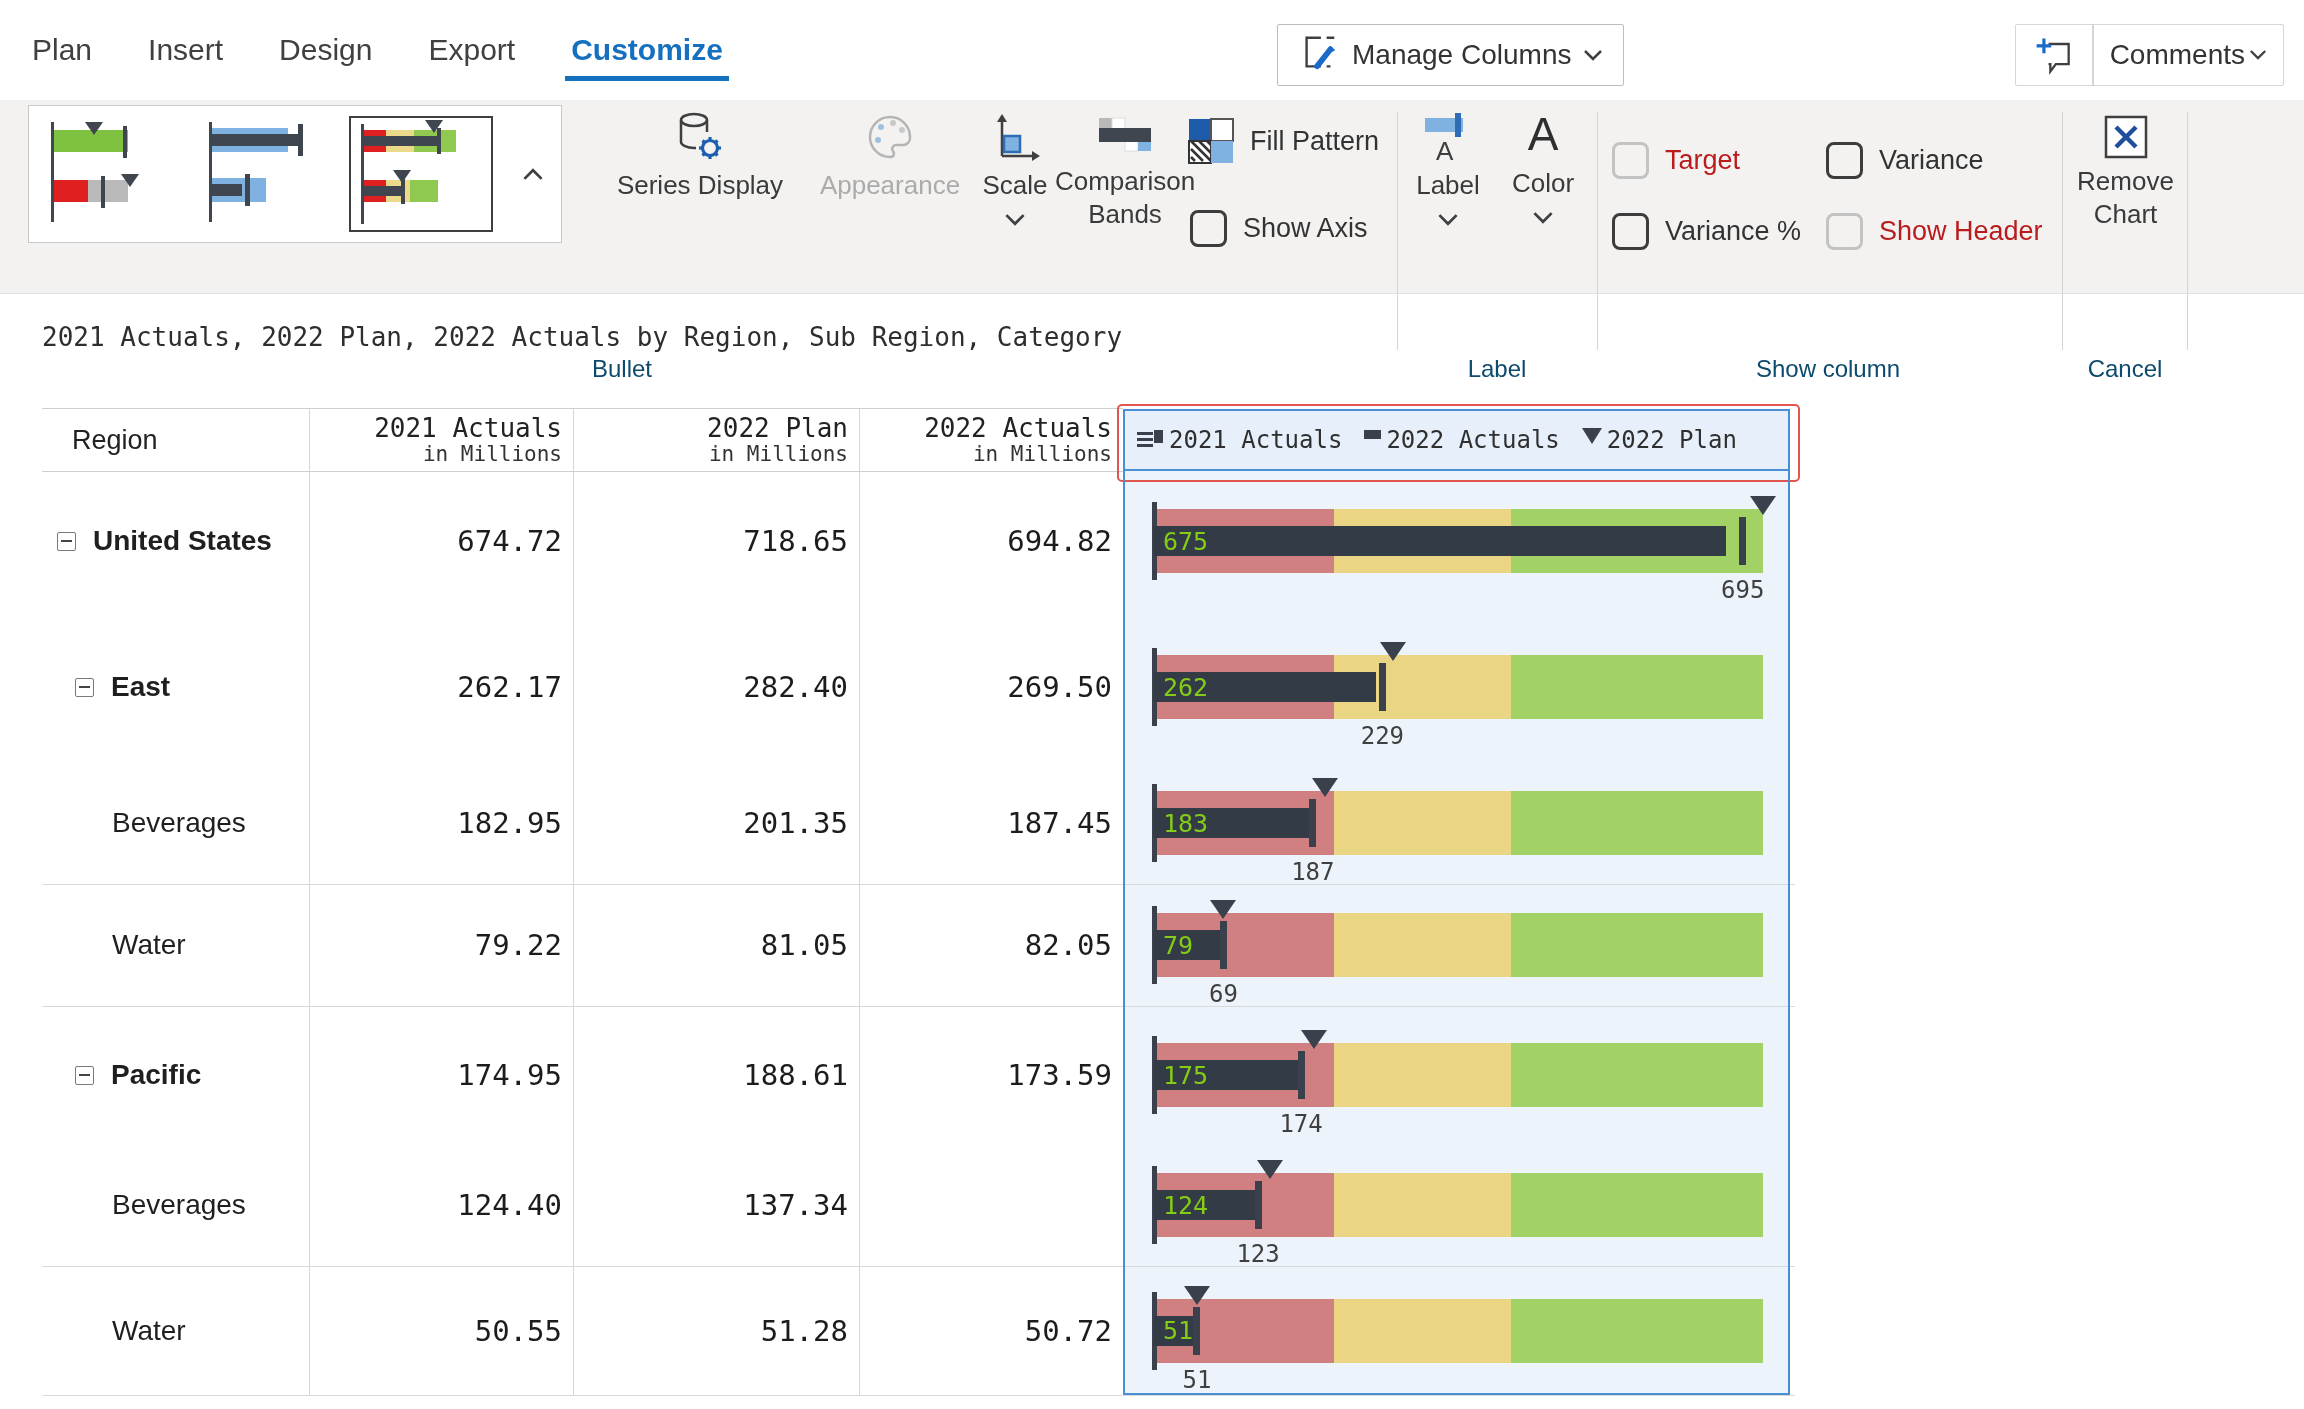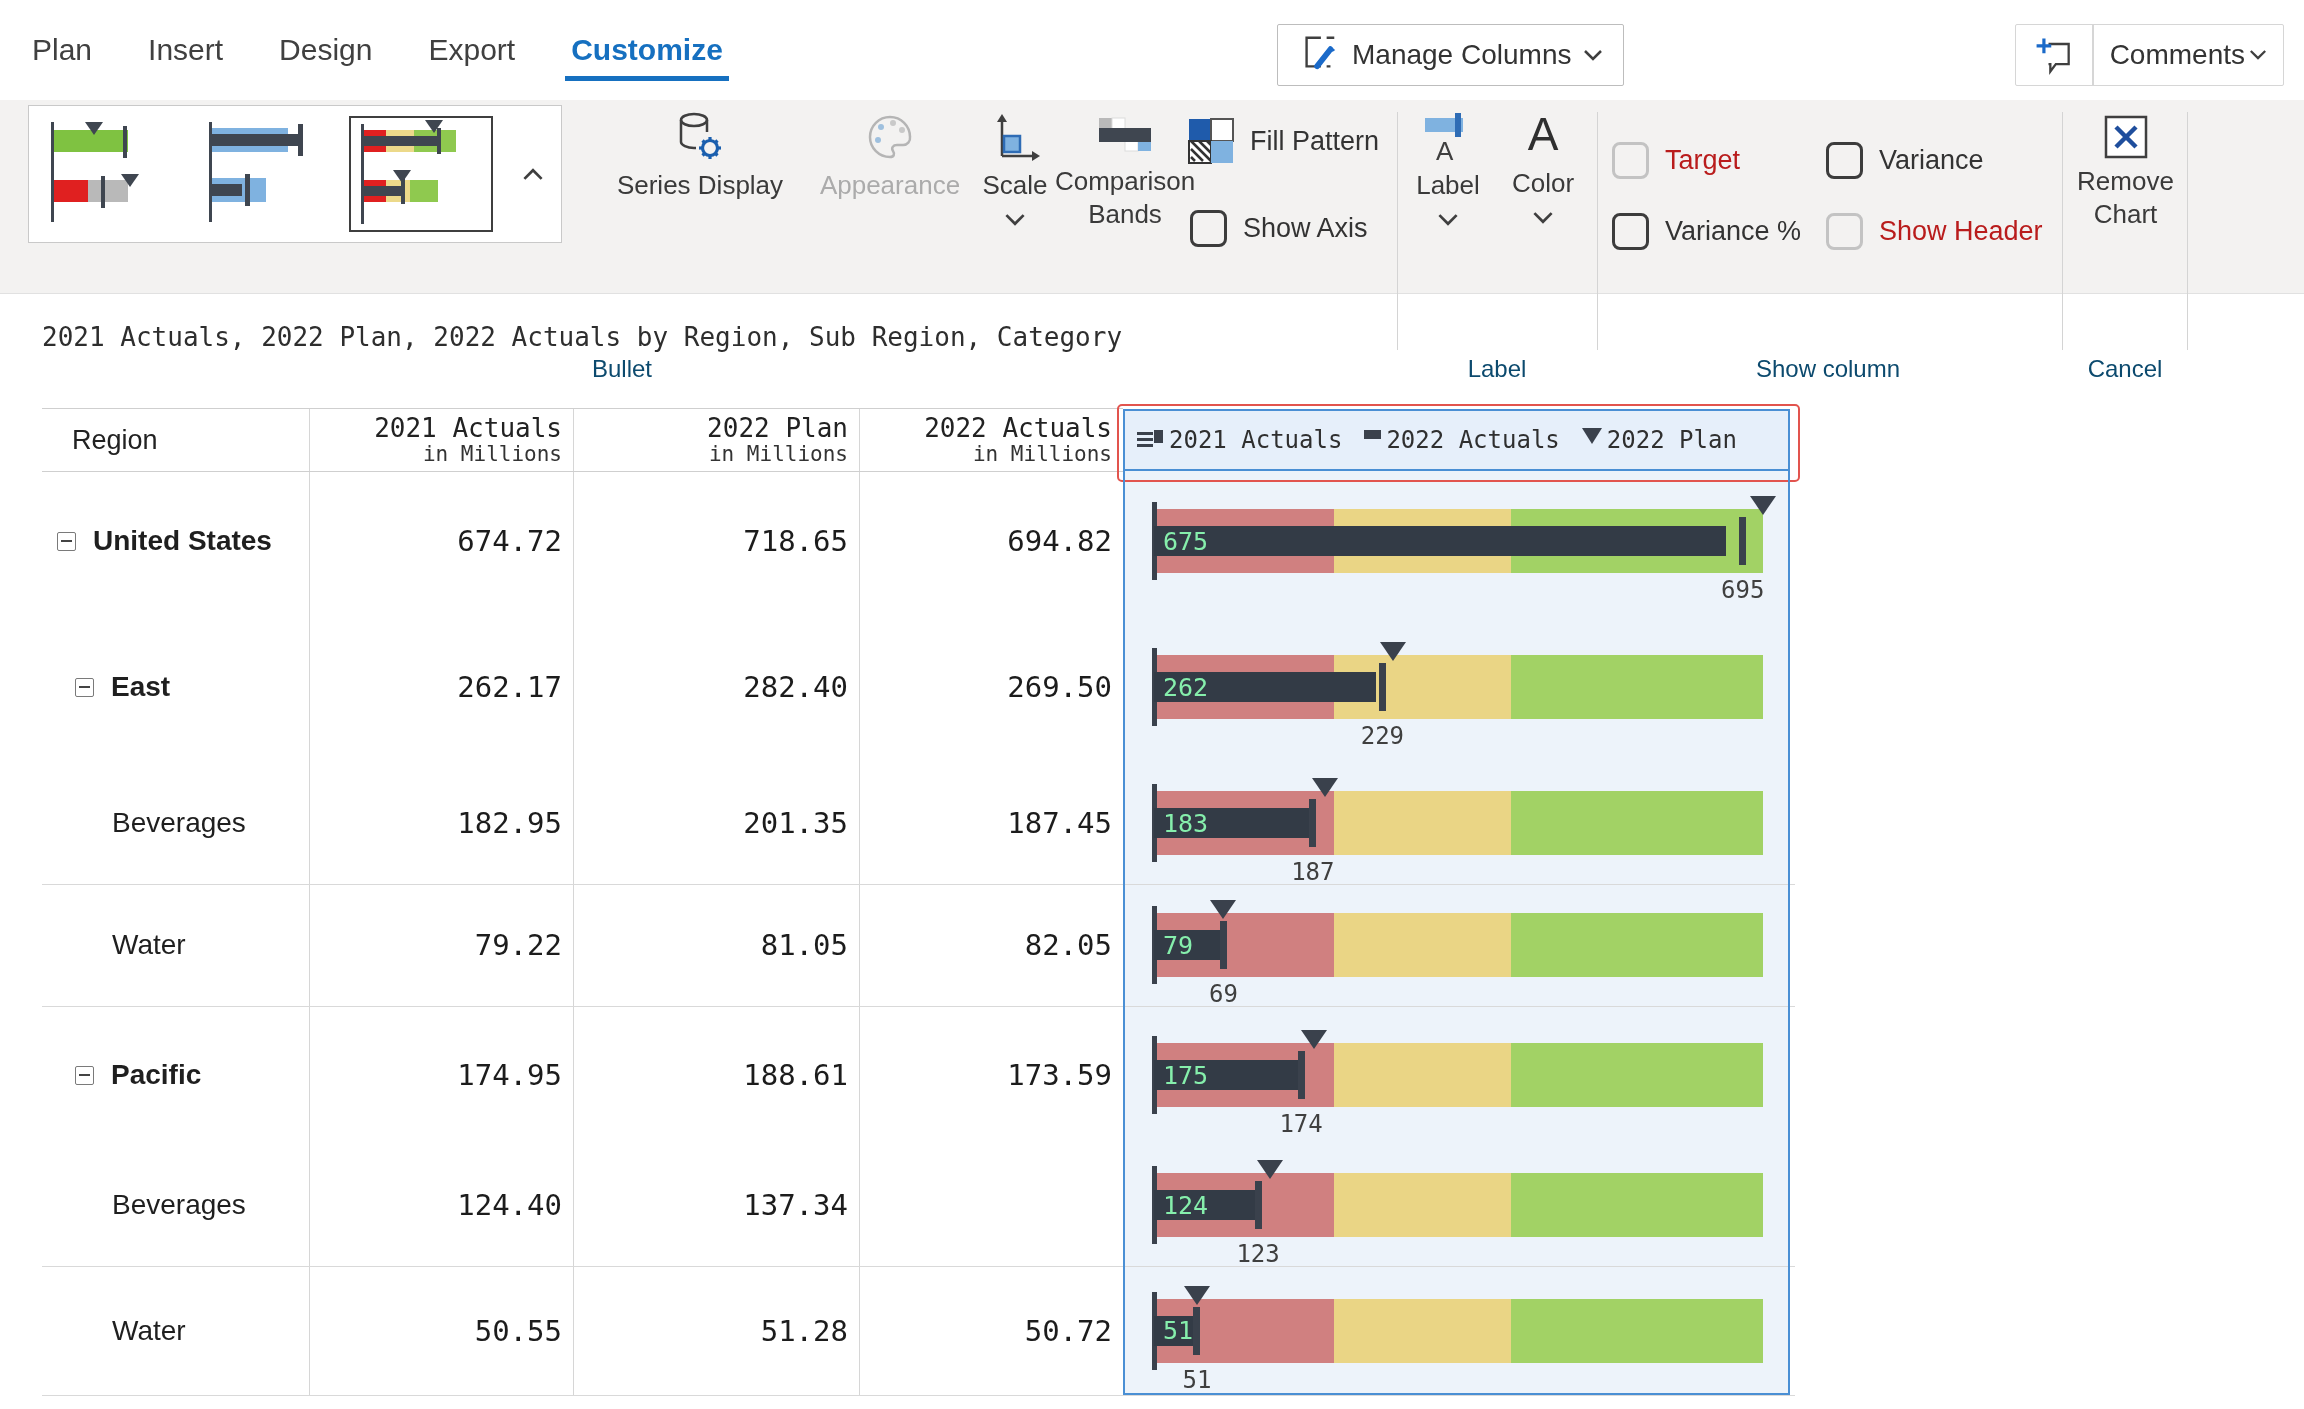--- a/index.html
+++ b/index.html
@@ -75,21 +75,21 @@
   .icon-hamburger{position:relative;width:27px;height:21px;}
   .icon-hamburger i{position:absolute;left:0;width:16px;height:3px;background:#3a414c;}
   .icon-hamburger .sq{position:absolute;left:17px;top:0;width:9px;height:13px;background:#3a414c;}
   .icon-barmark{width:17px;height:9px;background:#3a414c;margin-bottom:12px;}
   .icon-trimark{width:0;height:0;border-left:10px solid transparent;border-right:10px solid transparent;border-top:16px solid #3a414c;margin-bottom:8px;}
 
   .crow{position:absolute;left:0;width:667px;z-index:3;}
   .band{position:absolute;height:64px;}
   .axis-tick{position:absolute;width:5px;background:#3a414c;}
   .bullet-bar{position:absolute;height:30px;display:flex;align-items:center;}
-  .bullet-bar .blabel{font-size:25px;color:#86efac;padding-left:9px;white-space:nowrap;}
+  .bullet-bar .blabel{font-size:25px;color:#84cc16;padding-left:9px;white-space:nowrap;}
   .val-tick{position:absolute;width:7px;height:48px;background:#3a414c;}
   .plan-tri{position:absolute;width:0;height:0;border-left:13px solid transparent;border-right:13px solid transparent;border-top:19px solid #3a414c;}
   .tick-label{position:absolute;width:140px;text-align:center;font-size:24px;color:#3f3f3f;}
 </style>
 </head>
 <body>
 
 <div class="topbar">
   <div class="tabs">
     <div class="tab">Plan</div>

